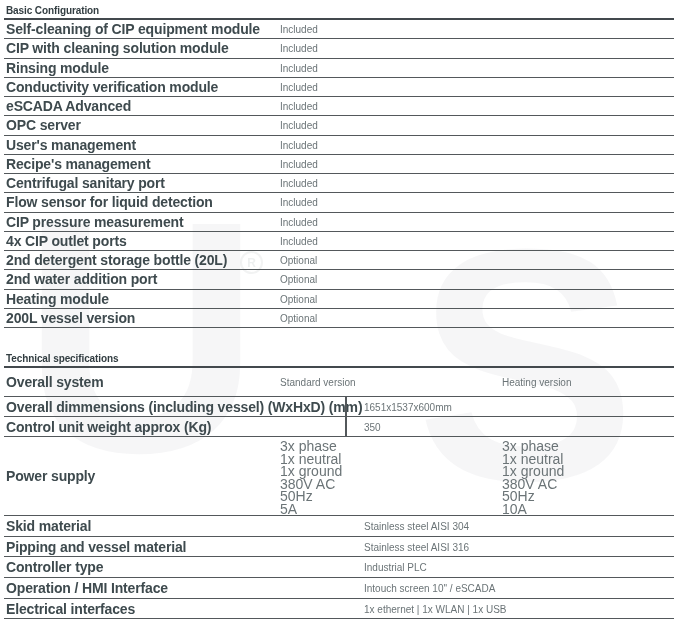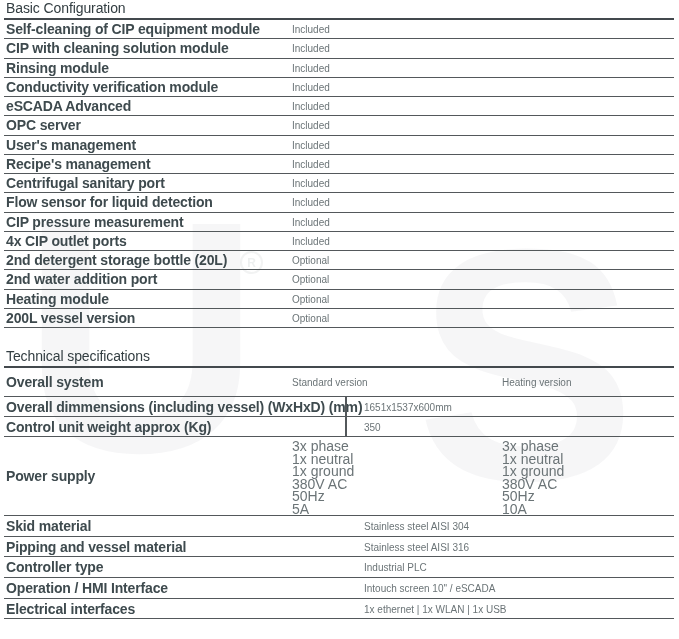--- a/index.html
+++ b/index.html
@@ -36,21 +36,21 @@
   }
   
   .tbl { position:relative; margin-left:4px; width:670px; }
   .section-title {
     position:relative;
     height:15px;
     border-bottom:2px solid #43494d;
   }
   .section-title span {
     position:absolute; left:2px; bottom:2px;
-    font-size:14px; font-weight:normal; color:#323d41;
+    font-size:10px; font-weight:bold; color:#323d41;
     letter-spacing:-0.1px;
     white-space:nowrap;
   }
   .t1 .section-title { margin-top:5px; }
   .t2 .section-title { margin-top:25px; }
   .row {
     position:relative;
     border-bottom:1.5px solid #53585b;
   }
   .r-std  { height:19.25px; }
@@ -63,21 +63,21 @@
     position:absolute; left:2px; top:50%; transform:translateY(-50%);
     font-size:14px; font-weight:bold; color:#3e4a4e;
     letter-spacing:-0.15px;
     white-space:nowrap;
   }
   .val {
     position:absolute; top:50%; transform:translateY(-50%);
     font-size:10px; color:#6b7477;
     white-space:nowrap;
   }
-  .col-a { left:288px; }
+  .col-a { left:276px; }
   .col-b { left:360px; }
   .col-c { left:498px; }
   .vblock {
     position:absolute; top:3px;
     font-size:14px; color:#6b7477;
     line-height:12.6px;
     white-space:nowrap;
   }
   .vdivider {
     position:absolute; left:341px; top:0; height:100%;

